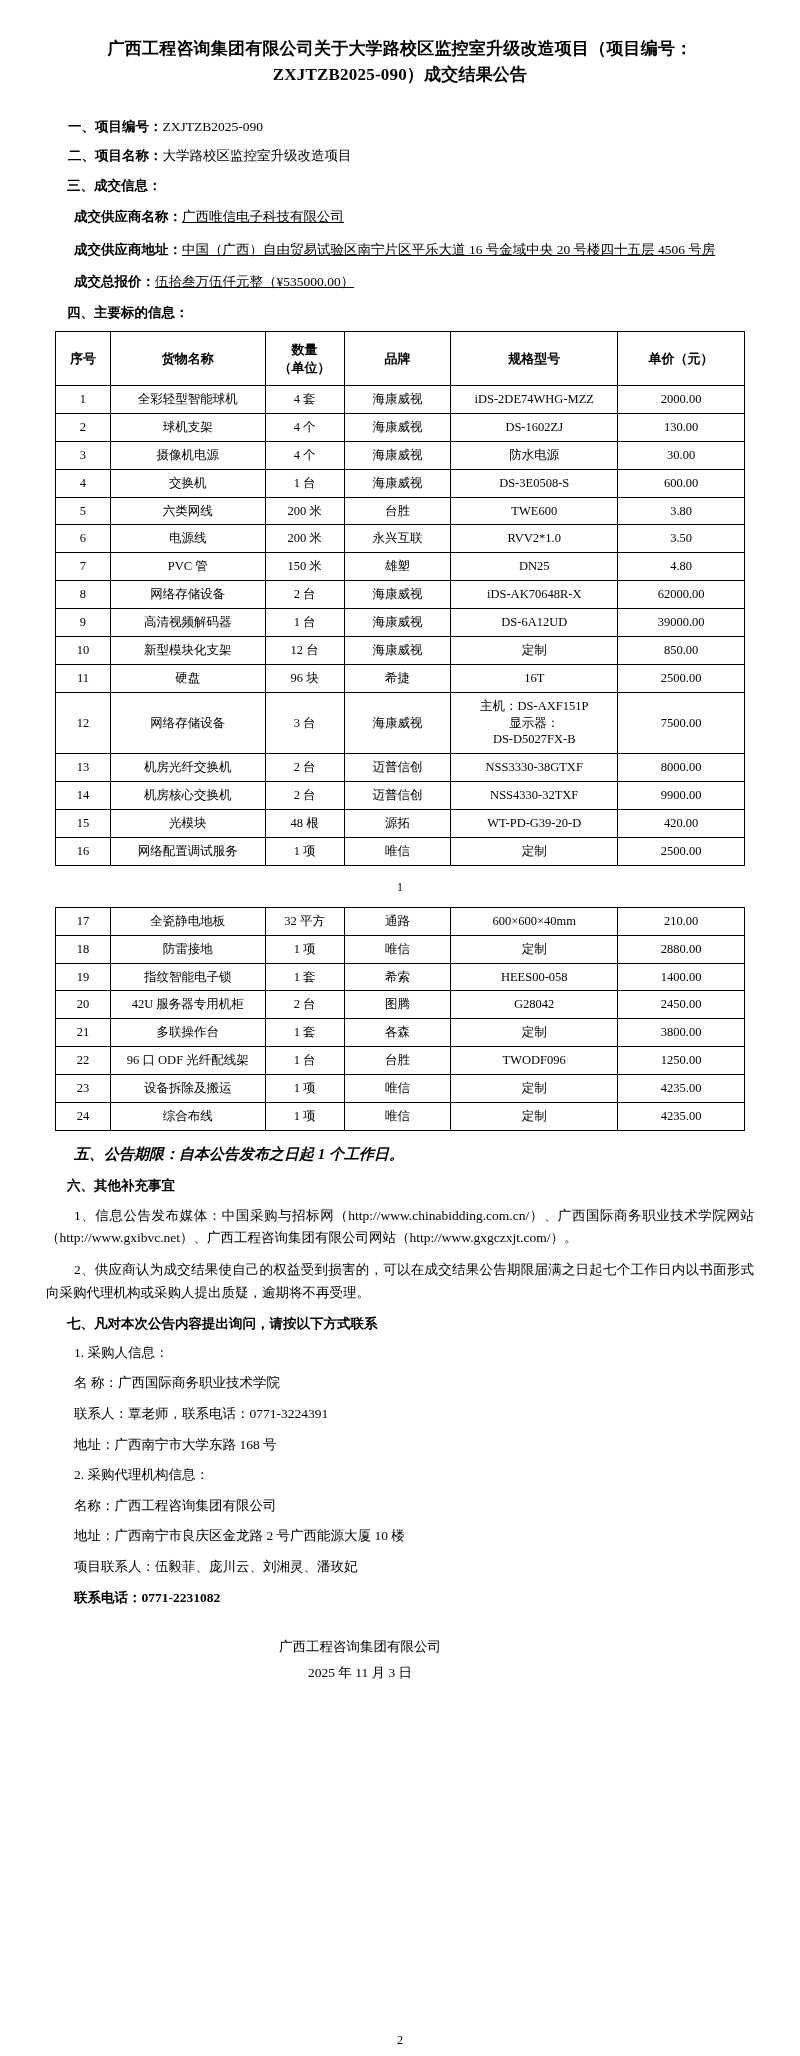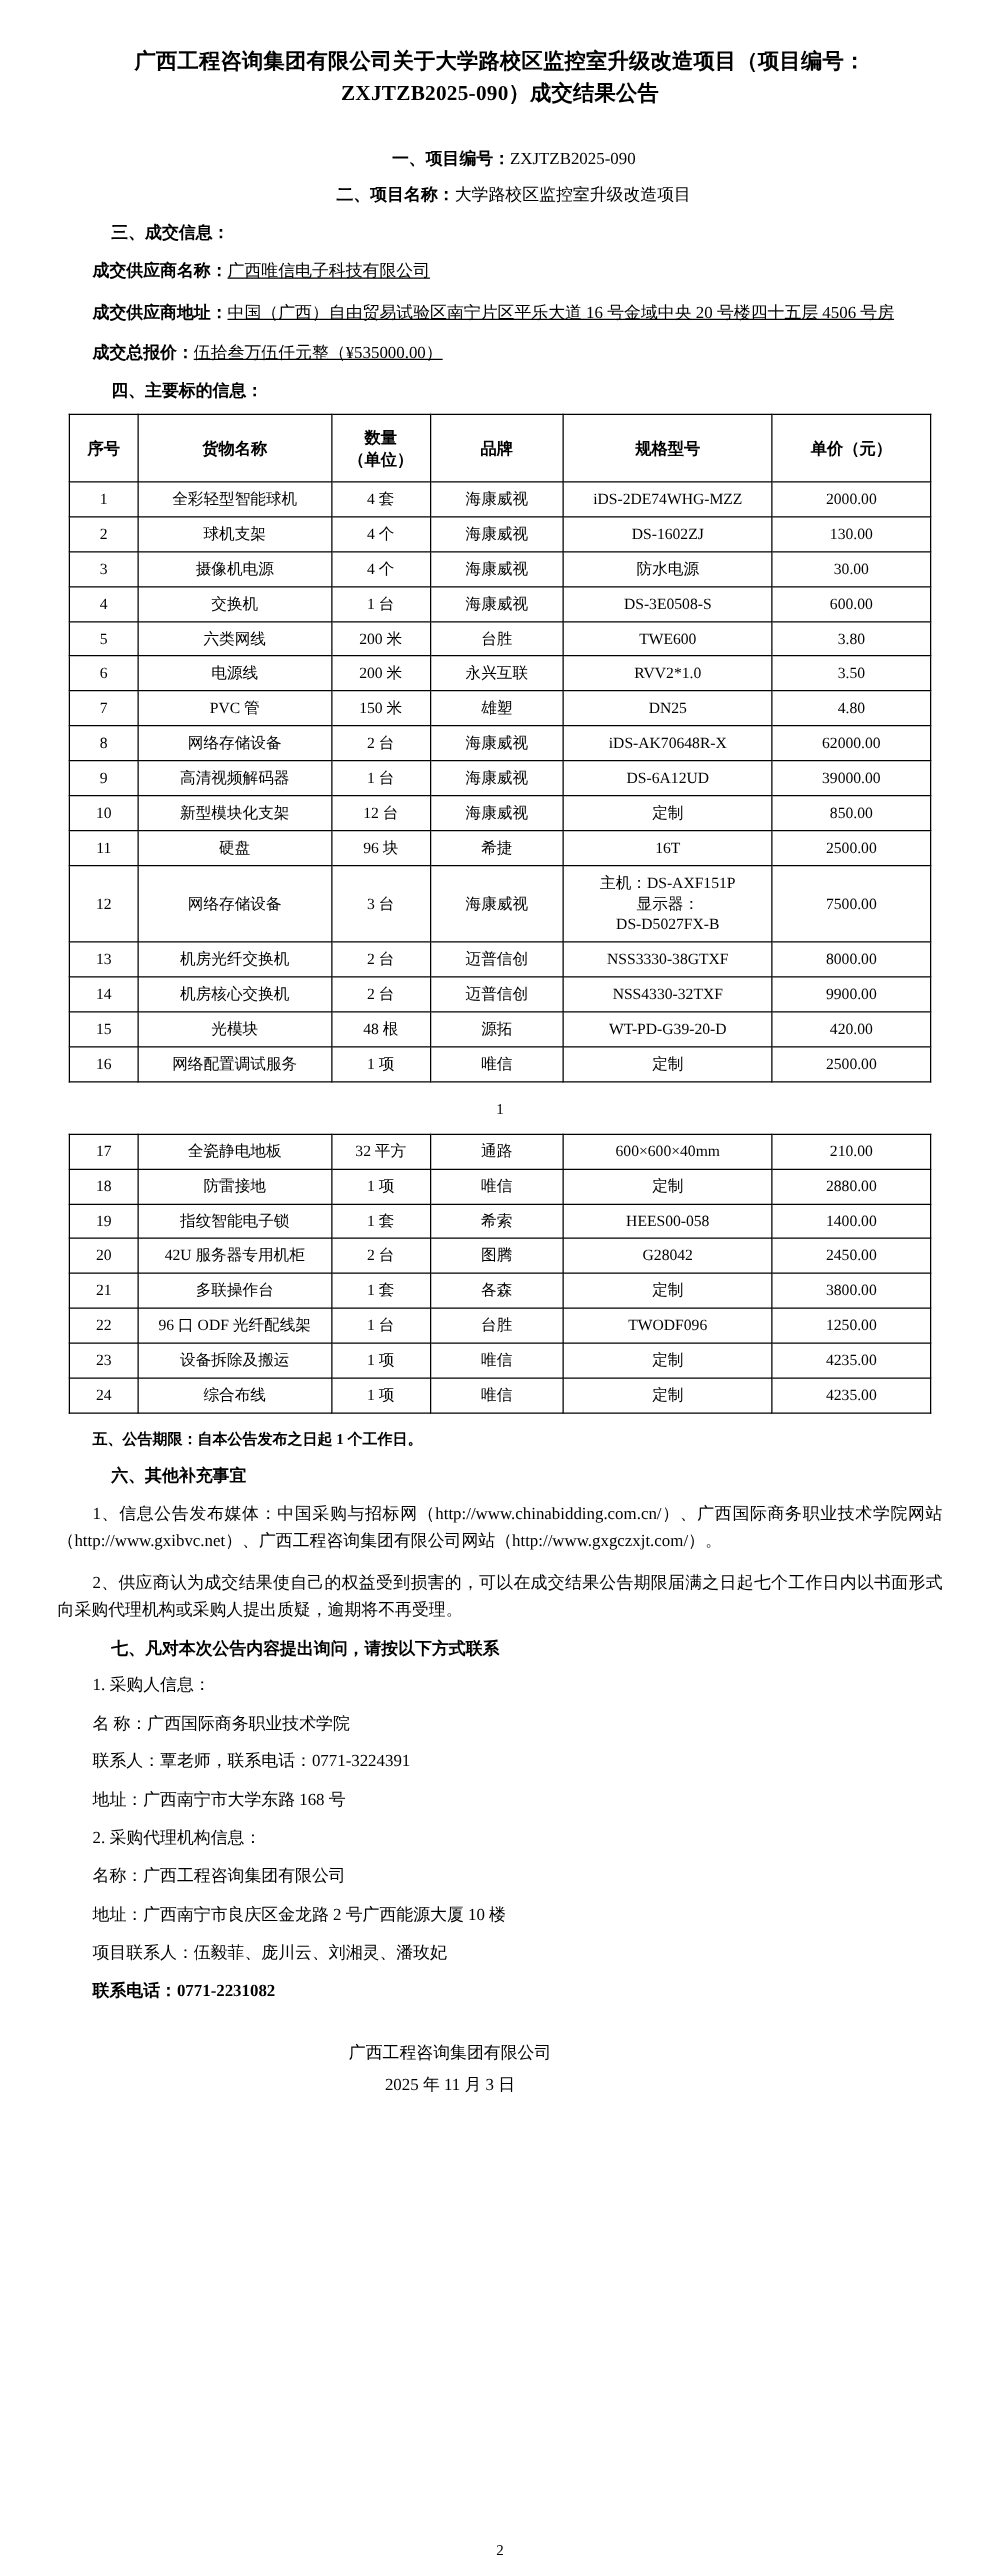--- a/index.html
+++ b/index.html
@@ -28,29 +28,28 @@
     margin: 8px 10px 28px 10px;
     letter-spacing: 0.2px;
   }
   .para {
     font-size: 13.5px;
     line-height: 1.5;
     margin: 9px 0;
   }
   .indent1 {
     margin-left: 22px;
-    text-align: center;
   }
   .bold {
     font-weight: bold;
   }
   .sec-head {
     font-size: 13.5px;
     font-weight: bold;
-    margin: 11px 0 9px 43px;
+    margin: 11px 0 9px 21px;
   }
   .kv {
     font-size: 13.5px;
     margin: 11px 0 11px 28px;
     line-height: 1.6;
   }
   .kv .label {
     font-weight: bold;
   }
   .kv .val {
@@ -101,22 +100,23 @@
   .bottom-num {
     position: absolute;
     bottom: 8px;
     left: 0;
     width: 800px;
     text-align: center;
     font-size: 12px;
   }
   .tight {
     margin: 9px 0 9px 28px;
-    font-size: 12px;
+    font-size: 15px;
     line-height: 1.6;
+    font-style: italic;
   }
   .contact-line {
     margin: 9px 0 9px 28px;
     font-size: 13.5px;
     line-height: 1.6;
   }
   .body-para {
     font-size: 13.5px;
     line-height: 1.65;
     margin: 10px 0;

